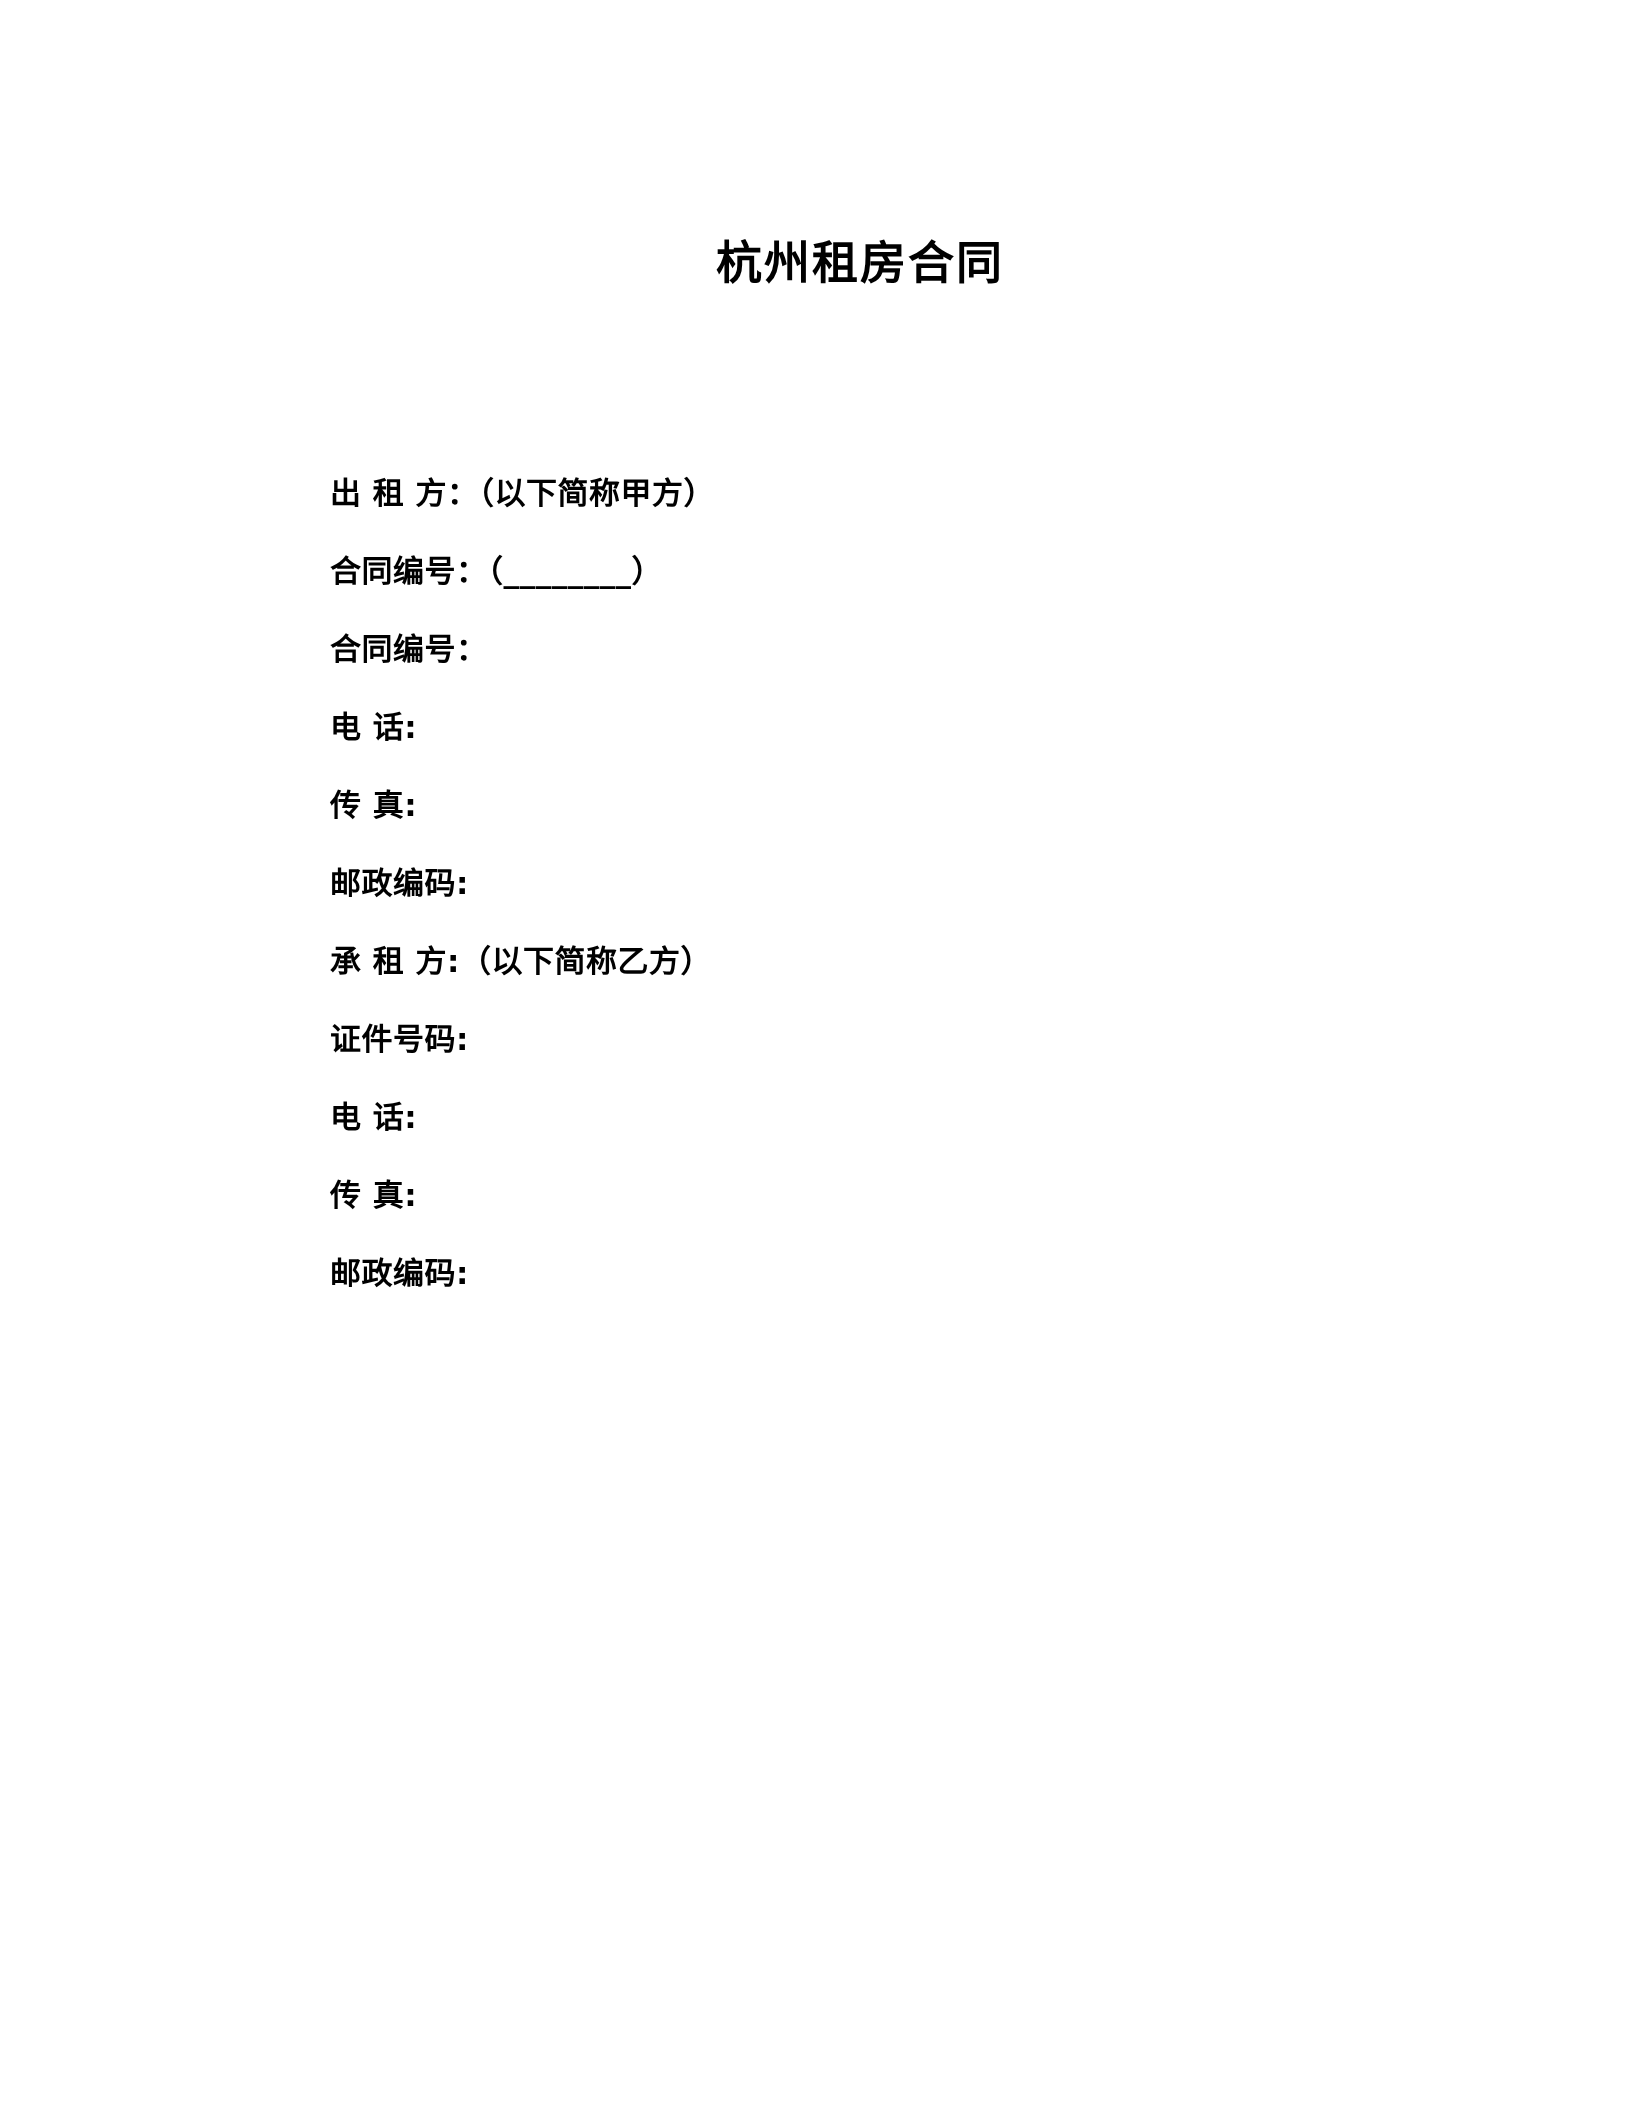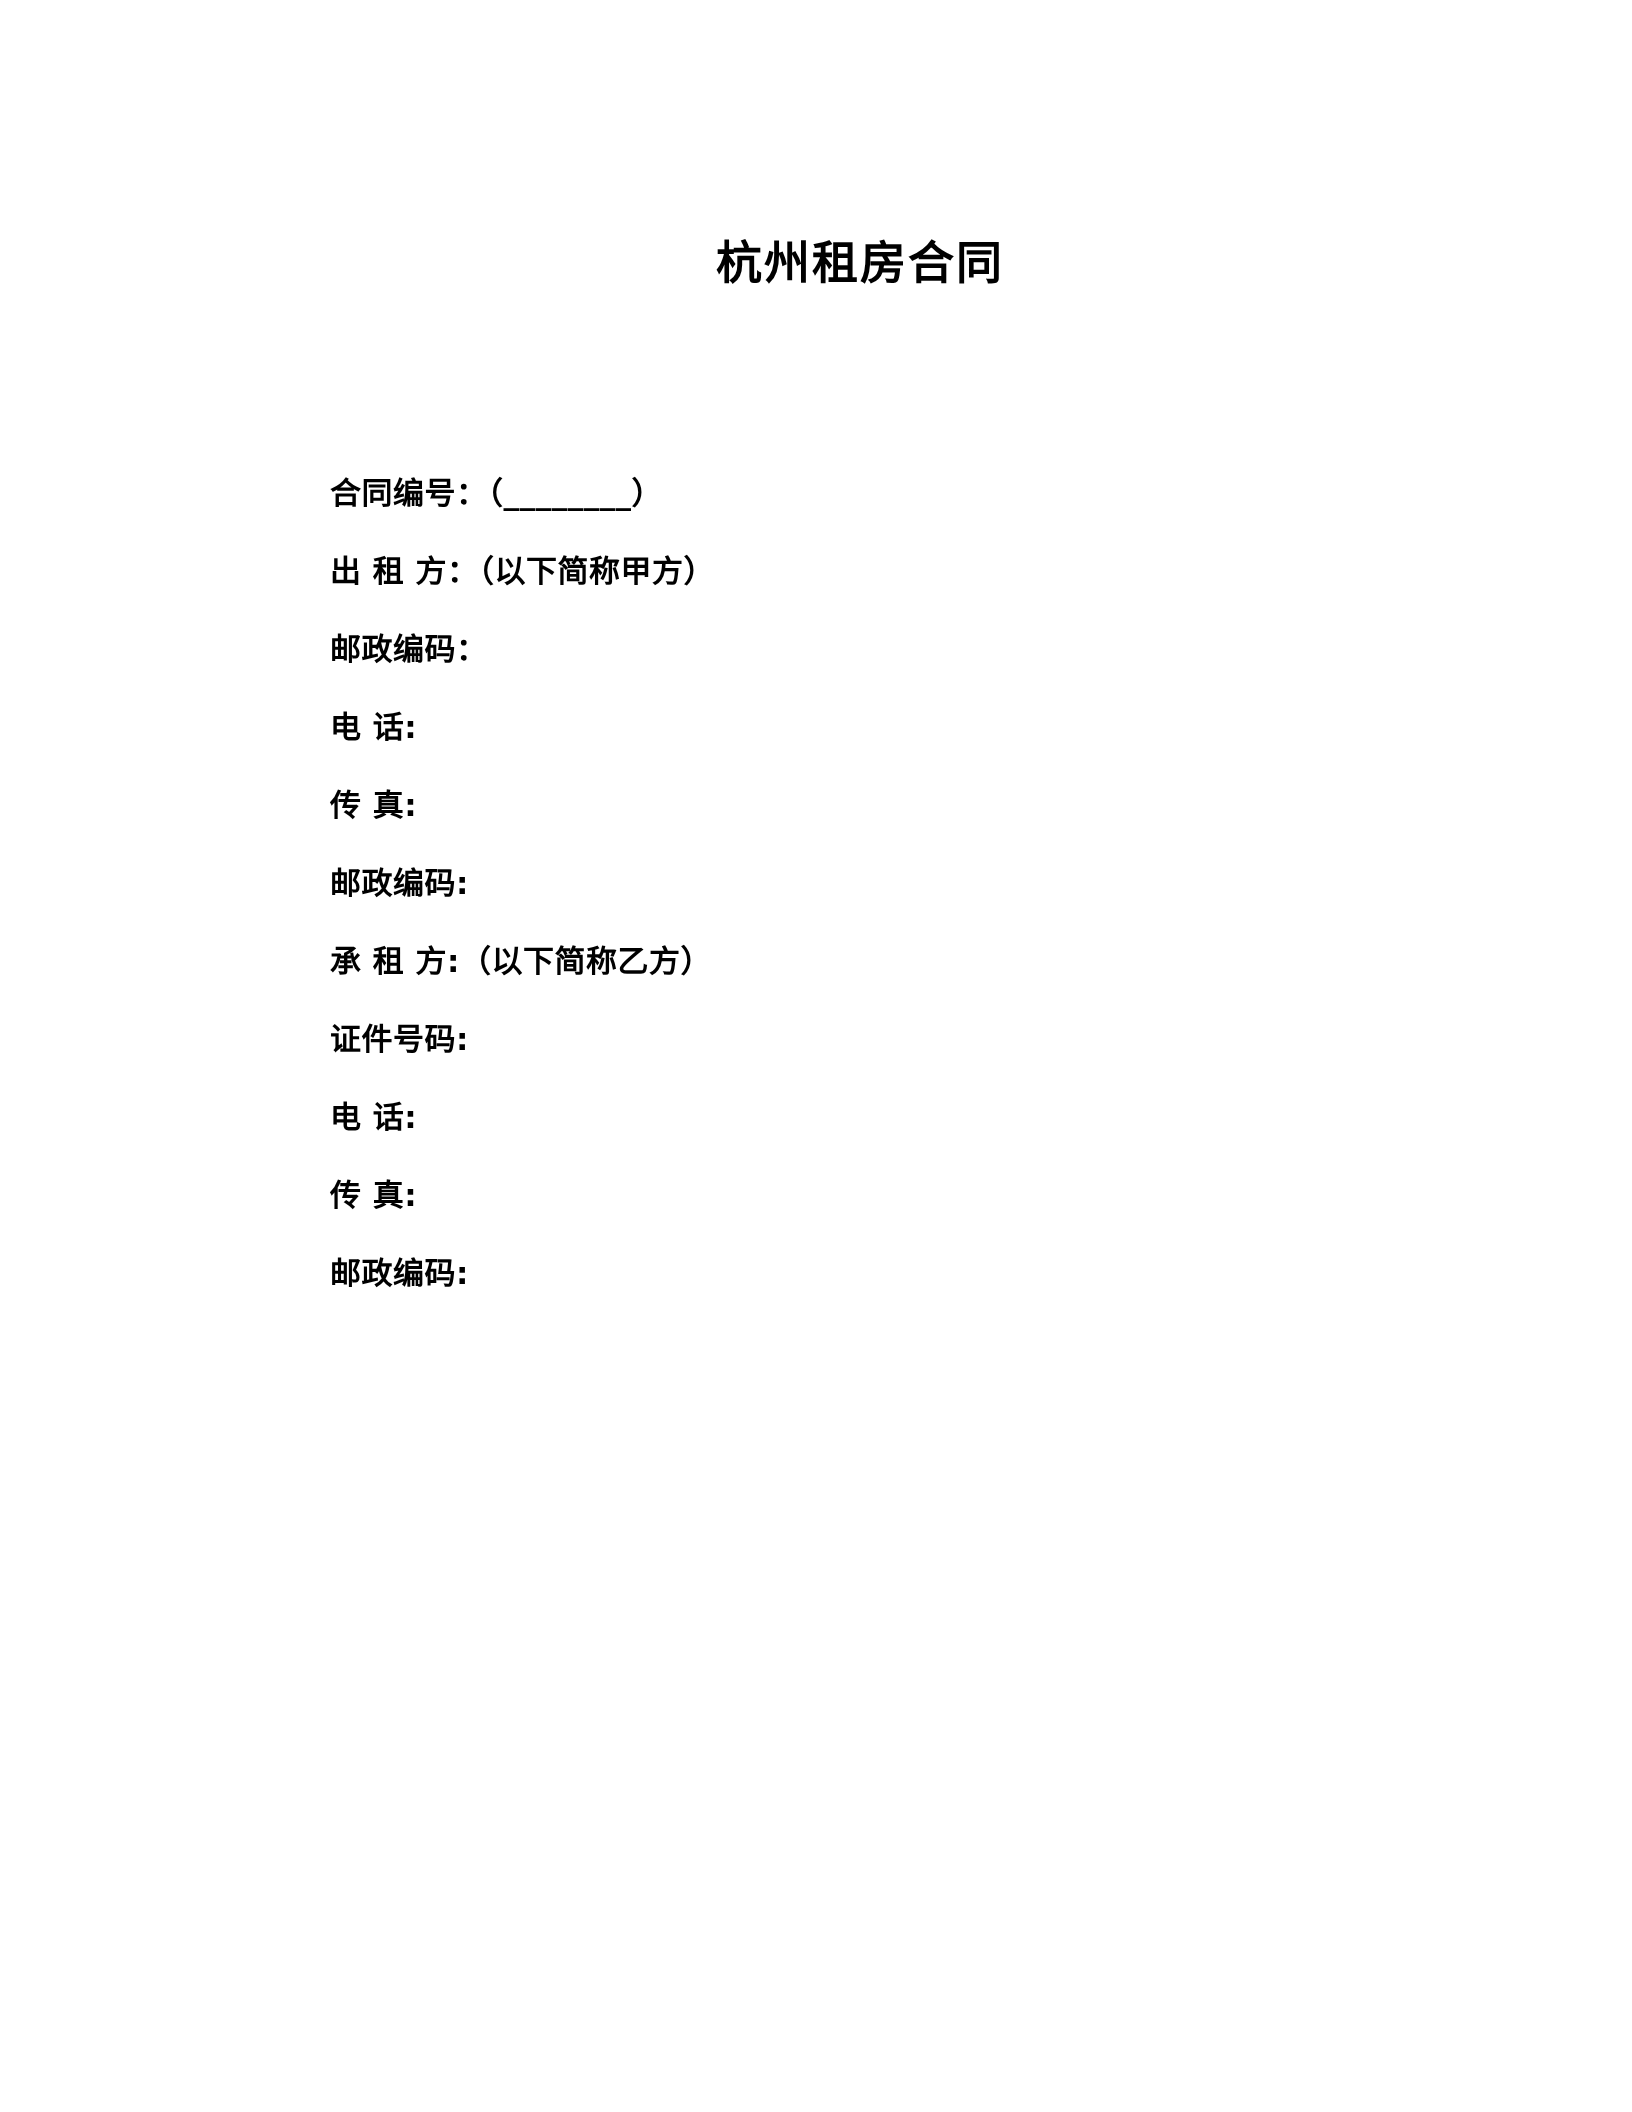--- a/index.html
+++ b/index.html
@@ -53,23 +53,23 @@
   }
 </style>
 </head>
 <body>
 
 <div class="page">
 
   <h1 class="doc-title">杭州租房合同</h1>
 
   <div class="body-block">
+    <p class="line">出 租 方：（以下简称甲方）</p>
     <p class="line">合同编号：（________）</p>
-    <p class="line">出 租 方：（以下简称甲方）</p>
-    <p class="line">邮政编码：</p>
+    <p class="line">合同编号：</p>
     <p class="line">电 话:</p>
     <p class="line">传 真:</p>
     <p class="line">邮政编码:</p>
     <p class="line">承 租 方:（以下简称乙方）</p>
     <p class="line">证件号码:</p>
     <p class="line">电 话:</p>
     <p class="line">传 真:</p>
     <p class="line">邮政编码:</p>
   </div>
 

